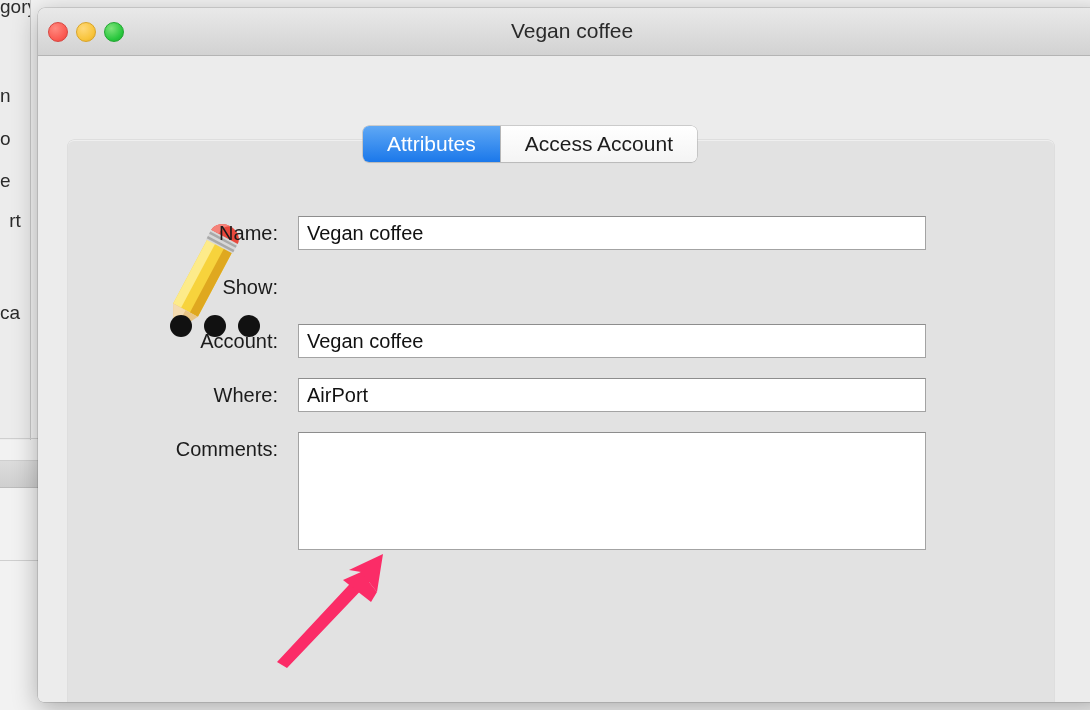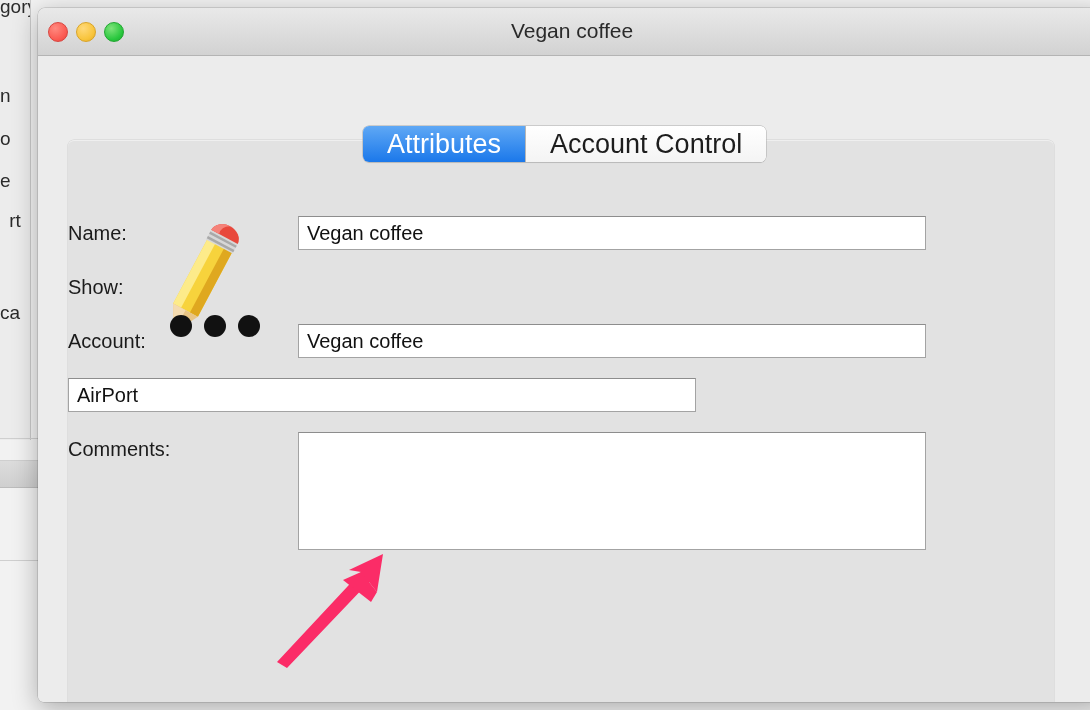--- a/index.html
+++ b/index.html
@@ -118,21 +118,21 @@
     display: flex;
     border-radius: 6px;
     overflow: hidden;
     box-shadow: 0 0 0 0.5px #a9a9a9, 0 1px 1px rgba(0,0,0,0.10);
     background: #fff;
   }
   .tab {
     padding: 0 24px;
     height: 36px;
     line-height: 36px;
-    font-size: 27px;
+    font-size: 21px;
     color: #1d1d1d;
     background: linear-gradient(#ffffff, #f4f4f4);
     cursor: default;
     white-space: nowrap;
   }
   .tab.active {
     background: linear-gradient(#5fa8f5, #1b78ea);
     color: #ffffff;
   }
   .tab + .tab { border-left: 0.5px solid #b6b6b6; }
@@ -171,21 +171,22 @@
   }
 
   
   .row {
     position: absolute;
     display: flex;
     align-items: flex-start;
   }
   .flabel {
     width: 230px;
-    padding-right: 0;
+    text-align: right;
+    padding-right: 20px;
     font-size: 20px;
     color: #1b1b1b;
     line-height: 34px;
     box-sizing: border-box;
     font-family: "Liberation Sans", sans-serif;
   }
   .finput {
     width: 628px;
     height: 34px;
     box-sizing: border-box;
@@ -343,33 +344,34 @@
       <div class="row" style="left:0px; top:130px;">
         <div class="flabel">Show:</div>
       </div>
 
       <div class="row" style="left:0px; top:184px;">
         <div class="flabel">Account:</div>
         <input class="finput" value="Vegan coffee" style="">
       </div>
 
       <div class="row" style="left:0px; top:238px;">
+        <div class="flabel">Where:</div>
         <input class="finput" value="AirPort" style="">
       </div>
 
       <div class="row" style="left:0px; top:292px;">
         <div class="flabel">Comments:</div>
         <textarea class="ftextarea" style=""></textarea>
       </div>
 
     </div>
 
     <div class="tabbar">
       <div class="tab active">Attributes</div>
-      <div class="tab">Account Control</div>
+      <div class="tab">Access Account</div>
     </div>
 
 
   </div>
 </div>
 
 <svg id="arrow" viewBox="0 0 135 120">
   <g fill="#FB2C67">
     <path d="M12 112 L96 22 L84 20 L118 4 L112 42 L104 32 L22 118 Z"></path>
     <path d="M96 22 L78 30 L106 52 L112 42 Z"></path>

